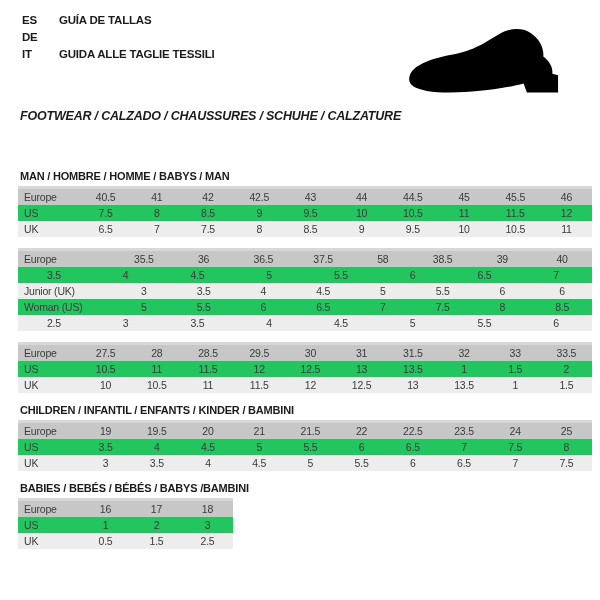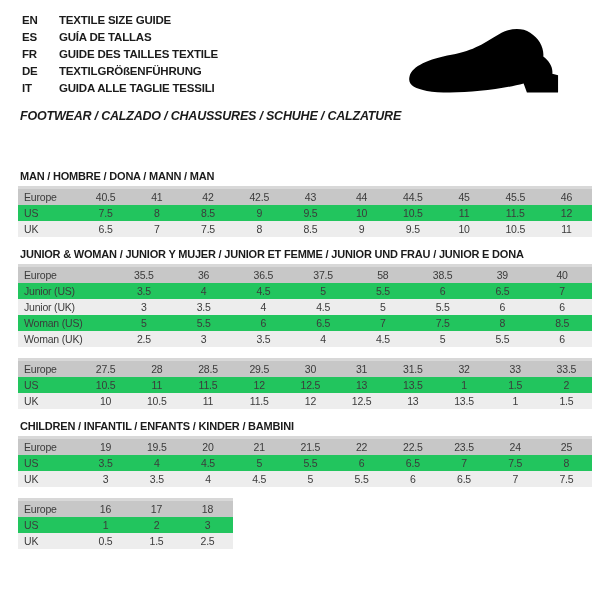--- a/index.html
+++ b/index.html
@@ -35,34 +35,25 @@
   .trow.row-head{background:var(--europe-row);}
   .trow.row-alt{background:var(--alt-row);align-items:flex-end;}
   .tlabel{flex:0 0 auto;padding-left:6px;text-align:left;white-space:nowrap;}
   .tcell{flex:1 1 0;text-align:center;white-space:nowrap;}
 </style>
 </head>
 <body>
 
 <div class="lang-block">
   <div class="lang-row">
-    <span class="lang-code">EN</span>
-    <span class="lang-label">TEXTILE SIZE GUIDE</span>
-  </div>
-  <div class="lang-row">
     <span class="lang-code">ES</span>
     <span class="lang-label">GUÍA DE TALLAS</span>
   </div>
   <div class="lang-row">
-    <span class="lang-code">FR</span>
-    <span class="lang-label">GUIDE DES TAILLES TEXTILE</span>
-  </div>
-  <div class="lang-row">
     <span class="lang-code">DE</span>
-    <span class="lang-label">TEXTILGRÖßENFÜHRUNG</span>
   </div>
   <div class="lang-row">
     <span class="lang-code">IT</span>
     <span class="lang-label">GUIDA ALLE TAGLIE TESSILI</span>
   </div>
 </div>
 
 <div class="shoe-wrap">
   <svg viewBox="0 0 210 100" preserveAspectRatio="xMidYMid meet" aria-hidden="true">
     <path fill="#000000" d="M 7 66
@@ -77,21 +68,21 @@
       L 146 75
       C 112 84, 56 89, 28 84
       C 13 81, 4 77, 7 66 Z"></path>
   </svg>
 </div>
 
 <div class="footwear-title">FOOTWEAR / CALZADO / CHAUSSURES / SCHUHE / CALZATURE</div>
 
 <div class="tables-root">
     <section class="size-section">
-      <h3 class="section-title">MAN / HOMBRE / DONA / MANN / MAN</h3>
+      <h3 class="section-title">MAN / HOMBRE / HOMME / BABYS / MAN</h3>
       <div class="sizetable" style="width: 574px;">
         <div class="trow row-head">
           <span class="tlabel" style="flex-basis: 62px;">Europe</span>
           <span class="tcell">40.5</span>
           <span class="tcell">41</span>
           <span class="tcell">42</span>
           <span class="tcell">42.5</span>
           <span class="tcell">43</span>
           <span class="tcell">44</span>
           <span class="tcell">44.5</span>
@@ -121,35 +112,33 @@
           <span class="tcell">8.5</span>
           <span class="tcell">9</span>
           <span class="tcell">9.5</span>
           <span class="tcell">10</span>
           <span class="tcell">10.5</span>
           <span class="tcell">11</span>
         </div>
       </div>
     </section>
     <section class="size-section">
-      <h3 class="section-title">JUNIOR &amp; WOMAN / JUNIOR Y MUJER / JUNIOR ET FEMME / JUNIOR UND FRAU / JUNIOR E DONA</h3>
       <div class="sizetable" style="width: 574px;">
         <div class="trow row-head">
           <span class="tlabel" style="flex-basis: 96px;">Europe</span>
           <span class="tcell">35.5</span>
           <span class="tcell">36</span>
           <span class="tcell">36.5</span>
           <span class="tcell">37.5</span>
           <span class="tcell">58</span>
           <span class="tcell">38.5</span>
           <span class="tcell">39</span>
           <span class="tcell">40</span>
         </div>
         <div class="trow">
-          <span class="tlabel" style="flex-basis: 96px;">Junior (US)</span>
           <span class="tcell">3.5</span>
           <span class="tcell">4</span>
           <span class="tcell">4.5</span>
           <span class="tcell">5</span>
           <span class="tcell">5.5</span>
           <span class="tcell">6</span>
           <span class="tcell">6.5</span>
           <span class="tcell">7</span>
         </div>
         <div class="trow row-alt">
@@ -168,21 +157,20 @@
           <span class="tcell">5</span>
           <span class="tcell">5.5</span>
           <span class="tcell">6</span>
           <span class="tcell">6.5</span>
           <span class="tcell">7</span>
           <span class="tcell">7.5</span>
           <span class="tcell">8</span>
           <span class="tcell">8.5</span>
         </div>
         <div class="trow row-alt">
-          <span class="tlabel" style="flex-basis: 96px;">Woman (UK)</span>
           <span class="tcell">2.5</span>
           <span class="tcell">3</span>
           <span class="tcell">3.5</span>
           <span class="tcell">4</span>
           <span class="tcell">4.5</span>
           <span class="tcell">5</span>
           <span class="tcell">5.5</span>
           <span class="tcell">6</span>
         </div>
       </div>
@@ -268,20 +256,21 @@
           <span class="tcell">5</span>
           <span class="tcell">5.5</span>
           <span class="tcell">6</span>
           <span class="tcell">6.5</span>
           <span class="tcell">7</span>
           <span class="tcell">7.5</span>
         </div>
       </div>
     </section>
     <section class="size-section">
+      <h3 class="section-title">BABIES / BEBÉS / BÉBÉS / BABYS /BAMBINI</h3>
       <div class="sizetable" style="width: 215px;">
         <div class="trow row-head">
           <span class="tlabel" style="flex-basis: 62px;">Europe</span>
           <span class="tcell">16</span>
           <span class="tcell">17</span>
           <span class="tcell">18</span>
         </div>
         <div class="trow">
           <span class="tlabel" style="flex-basis: 62px;">US</span>
           <span class="tcell">1</span>

